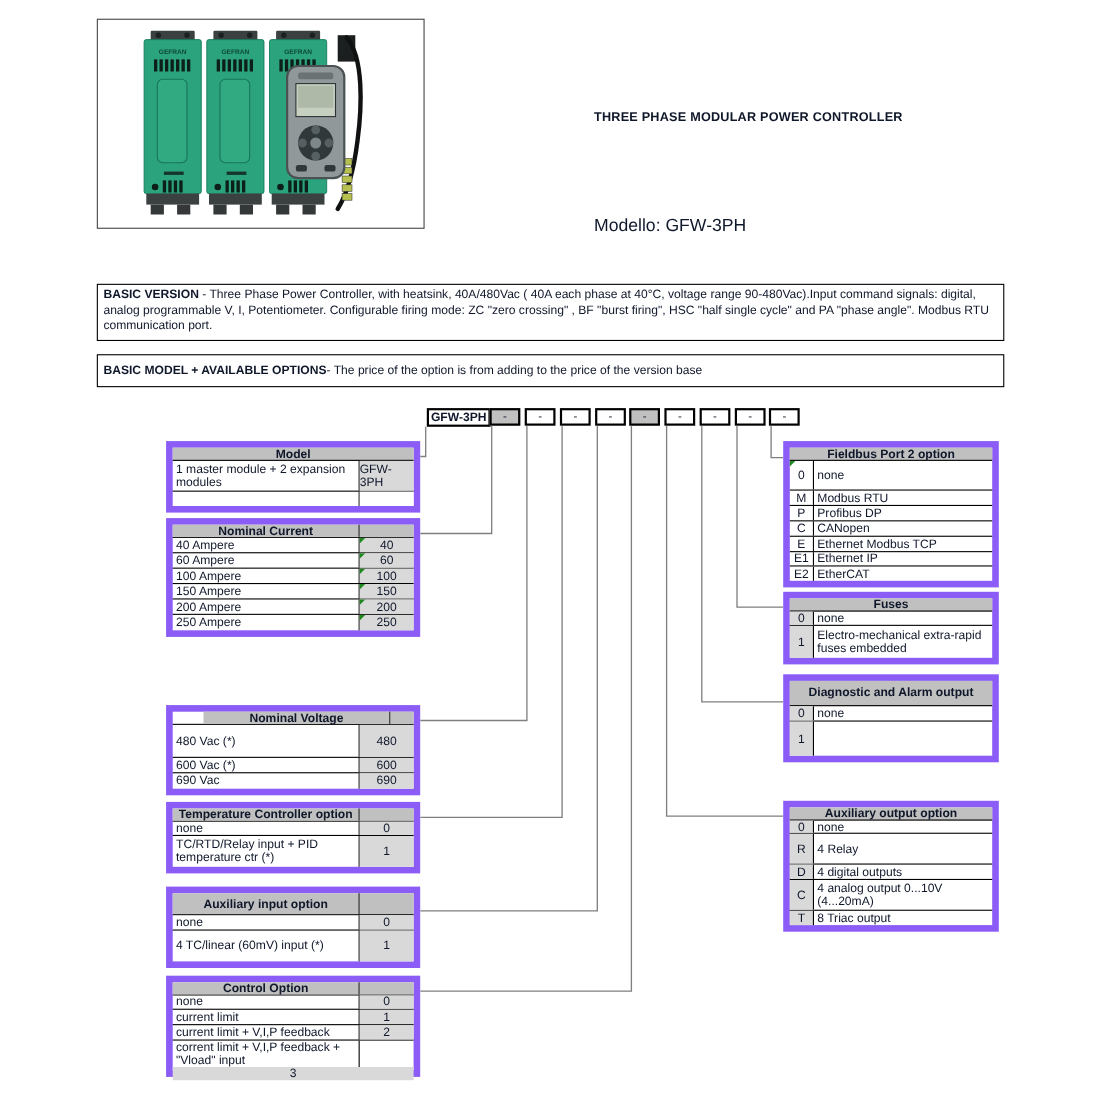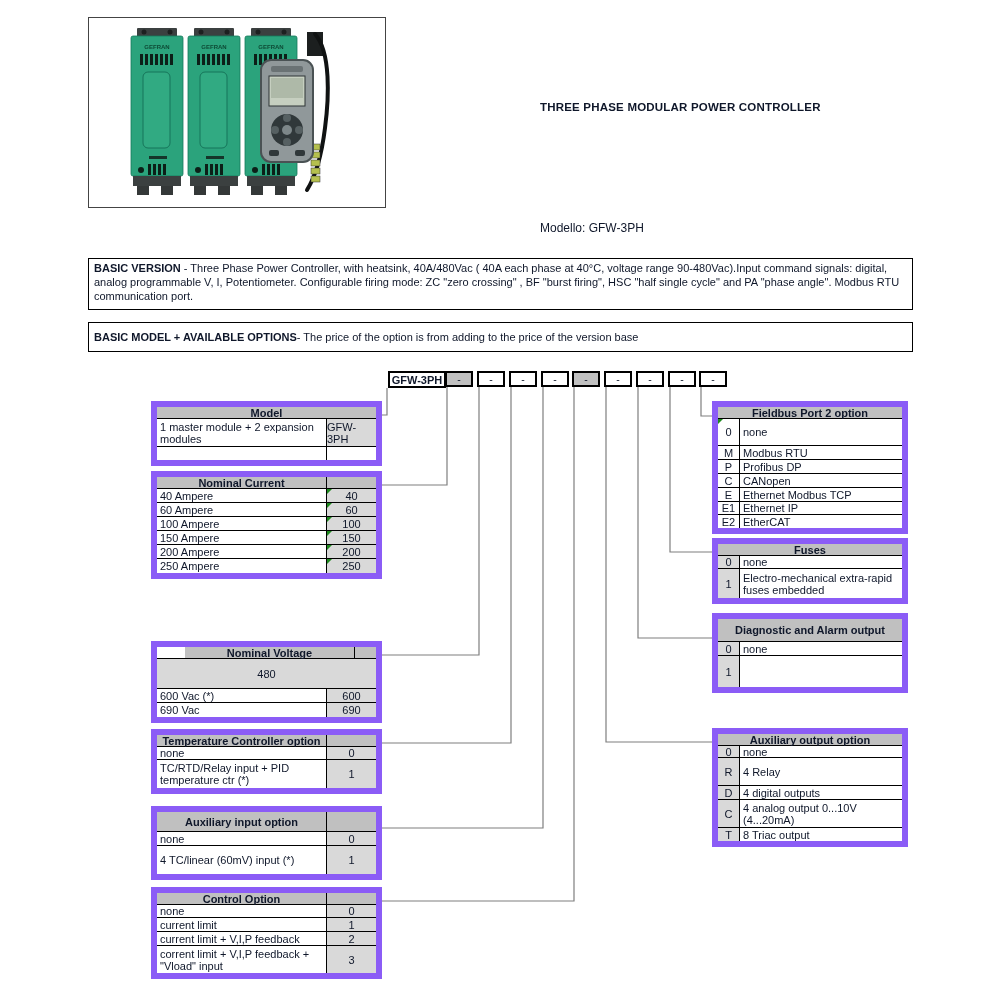--- a/index.html
+++ b/index.html
@@ -5,21 +5,21 @@
   html,body{margin:0;padding:0;background:#fff;}
   #canvas{position:relative;width:1000px;height:1000px;background:#fff;overflow:hidden;
           font-family:"Liberation Sans",sans-serif;color:#0f172a;}
   .abs{position:absolute;}
 
   
   #imgframe{left:88px;top:17px;width:296px;height:189px;border:1px solid #444;background:#fff;}
 
   
   #doctitle{left:540px;top:101px;font-size:11.5px;font-weight:bold;letter-spacing:.2px;}
-  #modello{left:540px;top:197px;font-size:12px;margin-top:24px;}
+  #modello{left:540px;top:197px;font-size:16px;}
 
   
   .txtbox{border:1px solid #000;font-size:11px;line-height:14px;padding:2px 5px;box-sizing:border-box;background:#fff;}
   #bvbox{left:88px;top:258px;width:825px;height:52px;}
   #bmbox{left:88px;top:322px;width:825px;height:30px;display:flex;align-items:center;}
   .blead{font-weight:bold;}
 
   
   .codebox{position:absolute;box-sizing:border-box;border:2px solid #000;background:#fff;
            display:flex;align-items:center;justify-content:center;font-size:10.5px;height:16px;top:371px;}
@@ -259,20 +259,21 @@
         </div>
     </div>
   </div>
 
   <div class="tbl lt" style="left:151px;top:641px;">
     <div class="trow" style="height:12px;padding-left:28px;">
       <div class="c cdesc hcell">Nominal Voltage</div>
       <div class="c cval hcell"></div>
     </div>
     <div class="trow" style="height:30px;">
+      <div class="c cdesc">480 Vac (*)</div>
       <div class="c cval">480</div>
     </div>
     <div class="trow" style="height:14px;">
       <div class="c cdesc">600 Vac (*)</div>
       <div class="c cval">600</div>
     </div>
     <div class="trow" style="height:14px;">
       <div class="c cdesc">690 Vac</div>
       <div class="c cval">690</div>
     </div>
@@ -318,21 +319,21 @@
       <div class="c cval">0</div>
     </div>
     <div class="trow" style="height:14px;">
       <div class="c cdesc">current limit</div>
       <div class="c cval">1</div>
     </div>
     <div class="trow" style="height:14px;">
       <div class="c cdesc">current limit +  V,I,P feedback</div>
       <div class="c cval">2</div>
     </div>
-    <div class="trow" style="height:27px;">
+    <div class="trow" style="height:27px;flex-direction:column;">
       <div class="c cdesc">corrent limit + V,I,P feedback + "Vload" input</div>
       <div class="c cval">3</div>
     </div>
   </div>
 
   <div class="tbl rt" style="left:712px;top:401px;">
     <div class="hdrfull" style="height:12px;">Fieldbus Port 2 option</div>
     <div class="trow" style="height:27px;">
       <div class="c ccode">
           <span class="tri"></span>

